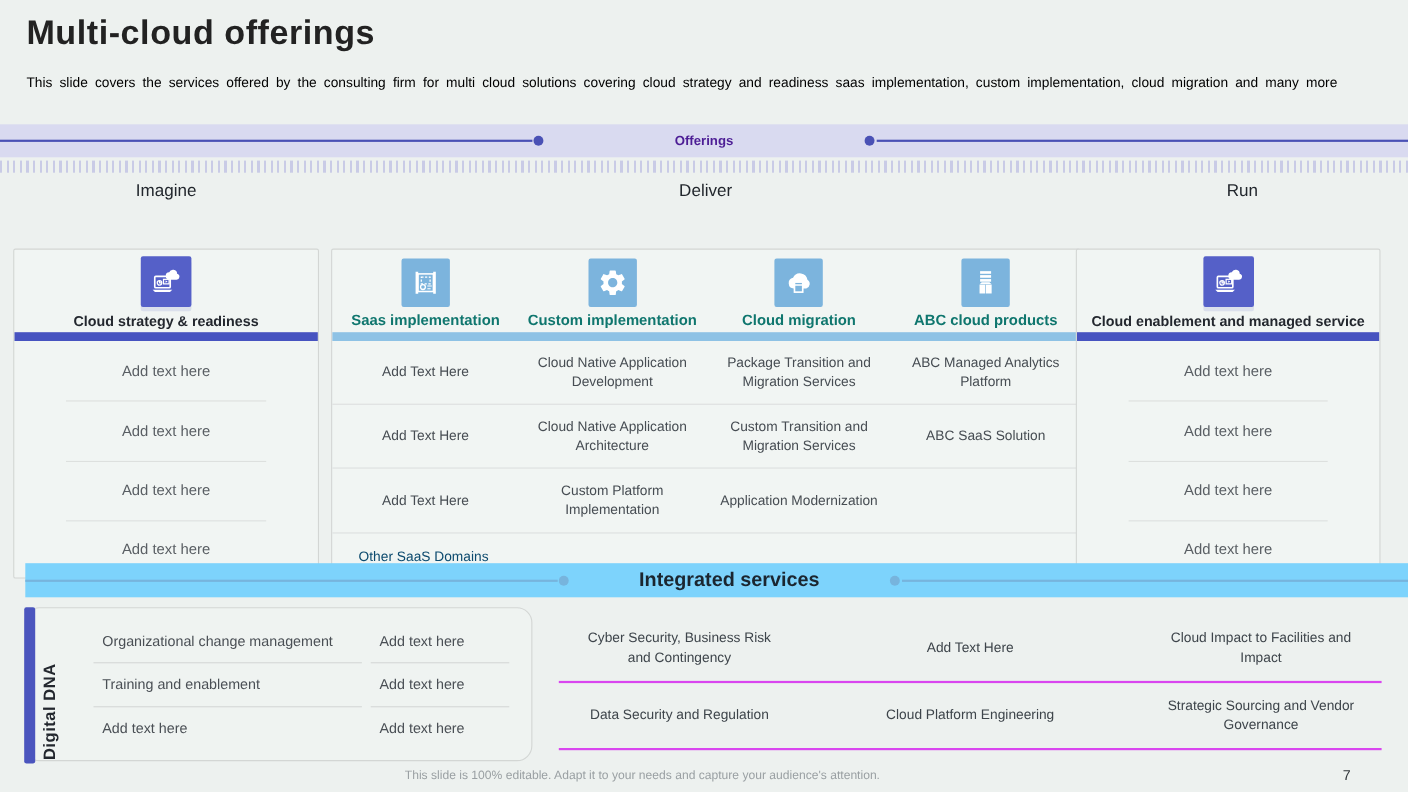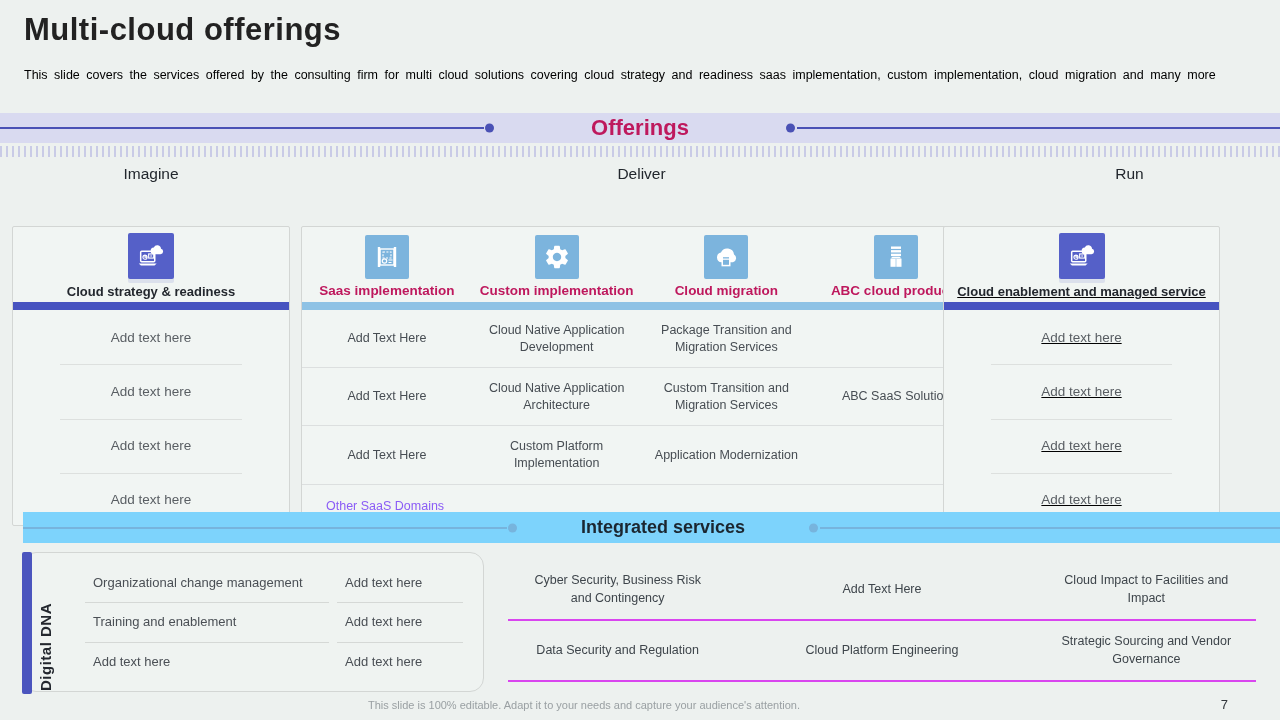--- a/index.html
+++ b/index.html
@@ -15,65 +15,65 @@
   .band { position:absolute; left:0; width:1280px; display:flex; align-items:center; justify-content:center; }
   .band-label { position:relative; z-index:2; font-weight:700; }
   .band .line { position:absolute; top:50%; margin-top:-1px; height:2px; }
   .band .dot { position:absolute; top:50%; width:9px; height:9px; border-radius:50%; transform:translateY(-50%); }
   .band .line.l { left:0; width:484px; }
   .band .line.r { left:797px; width:483px; }
   .band .dot.l { left:485px; }
   .band .dot.r { left:786px; }
   .band.offerings { top:113px; height:30px; background:#d9daf0; }
   .band.offerings .line, .band.offerings .dot { background:#4a51b5; }
-  .band.offerings .band-label { font-size:22px; color:#be185d; }
+  .band.offerings .band-label { font-size:12px; color:#4c1d95; }
   .band.integrated { top:512px; height:31px; background:#7dd3fc;margin-left:23px; }
   .band.integrated .line, .band.integrated .dot { background:#77b4dd; }
   .band.integrated .band-label { font-size:18px; color:#1b2630; }
 
   .ticks { position:absolute; top:146px; left:0; width:1280px; height:11px;
            background:repeating-linear-gradient(90deg,#c9cbe6 0 2px, transparent 2px 6px); }
 
   
   .col-header { position:absolute; top:165px; font-size:15.5px; font-weight:400; color:#22272d; text-align:center; }
   .col-header.imagine { left:12px;  width:278px; }
   .col-header.deliver { left:301px; width:681px; }
   .col-header.run     { left:991px; width:277px; }
 
   
   .card { position:absolute; top:192px; height:300px; background:#f1f5f3; border:1px solid #d3d6d4;
           border-radius:2px; overflow:hidden;margin-top:34px; }
   .card.imagine { left:12px;  width:278px; }
   .card.deliver { left:301px; width:681px; }
-  .card.run     { left:943px; width:277px;text-decoration:underline; }
+  .card.run     { left:978px; width:277px; }
 
   .side-top { height:75px; display:flex; flex-direction:column; align-items:center; }
   .icon-tile { display:flex; align-items:center; justify-content:center; border-radius:2px; }
   .icon-tile.purple { width:46px; height:46px; margin-top:6px; background:#5560c8; box-shadow:0 4px 0 0 rgba(85,96,200,0.14); }
   .icon-tile.blue   { width:44px; height:44px; margin-top:8px; background:#7cb4dd; }
   .side-title { margin-top:5px; font-size:13px; font-weight:700; color:#23272e; }
   .accent-bar { height:8px; width:100%; }
   .accent-bar.purple { background:#4753c0; }
   .accent-bar.blue   { background:#8ec2e5; }
 
   .side-rows { display:flex; flex-direction:column; height:217px; }
   .side-row { position:relative; flex:1; display:flex; align-items:center; justify-content:center;
               font-size:13.5px; color:#595e63; }
   .side-row + .side-row::before { content:""; position:absolute; top:0; left:17%; right:17%; height:1px; background:#dde0de; }
 
   
   .deliver-head { display:grid; grid-template-columns:repeat(4,1fr); height:75px; }
   .dh-col { display:flex; flex-direction:column; align-items:center; }
-  .dh-label { margin-top:4px; font-size:13.5px; font-weight:700; color:#be185d; }
+  .dh-label { margin-top:4px; font-size:13.5px; font-weight:700; color:#0f766e; }
   .deliver-table { display:flex; flex-direction:column; height:217px; }
   .d-row { flex:58 0 0; display:grid; grid-template-columns:repeat(4,1fr); }
   .d-row + .d-row, .d-footer { border-top:1px solid #dcdfdf; }
   .d-cell { display:flex; align-items:center; justify-content:center; text-align:center;
             font-size:12.5px; color:#474d53; padding:2px 12px; line-height:1.35; }
-  .d-footer { flex:43 0 0; display:flex; align-items:center; padding-left:24px; font-size:12.5px; color:#8b5cf6; }
+  .d-footer { flex:43 0 0; display:flex; align-items:center; padding-left:24px; font-size:12.5px; color:#0c4a6e; }
 
   
   .dna-card { position:absolute; left:22px; top:552px; width:462px; height:140px;
               background:#eff3f1; border:1px solid #d3d6d4; border-radius:14px; }
   .dna-bar { position:absolute; left:-1px; top:-1px; width:10px; height:142px; background:#4b55be; border-radius:2px; }
   .dna-label { position:absolute; left:14px; top:0; height:100%; display:flex; align-items:center;
                writing-mode:vertical-rl; transform:rotate(180deg); font-size:15px; font-weight:700;
                color:#23272e; letter-spacing:0.5px; }
   .dna-grid { position:absolute; left:58px; right:16px; top:10px; bottom:10px;
               display:grid; grid-template-columns:252px 1fr; }
@@ -184,20 +184,21 @@
         </span>
         <span class="dh-label">ABC cloud products</span>
       </div>
     </div>
     <div class="accent-bar blue"></div>
     <div class="deliver-table">
       <div class="d-row">
         <div class="d-cell">Add Text Here</div>
         <div class="d-cell">Cloud Native Application Development</div>
         <div class="d-cell">Package Transition and Migration Services</div>
+        <div class="d-cell">ABC Managed Analytics Platform</div>
       </div>
       <div class="d-row">
         <div class="d-cell">Add Text Here</div>
         <div class="d-cell">Cloud Native Application Architecture</div>
         <div class="d-cell">Custom Transition and Migration Services</div>
         <div class="d-cell">ABC SaaS Solution</div>
       </div>
       <div class="d-row">
         <div class="d-cell">Add Text Here</div>
         <div class="d-cell">Custom Platform Implementation</div>

